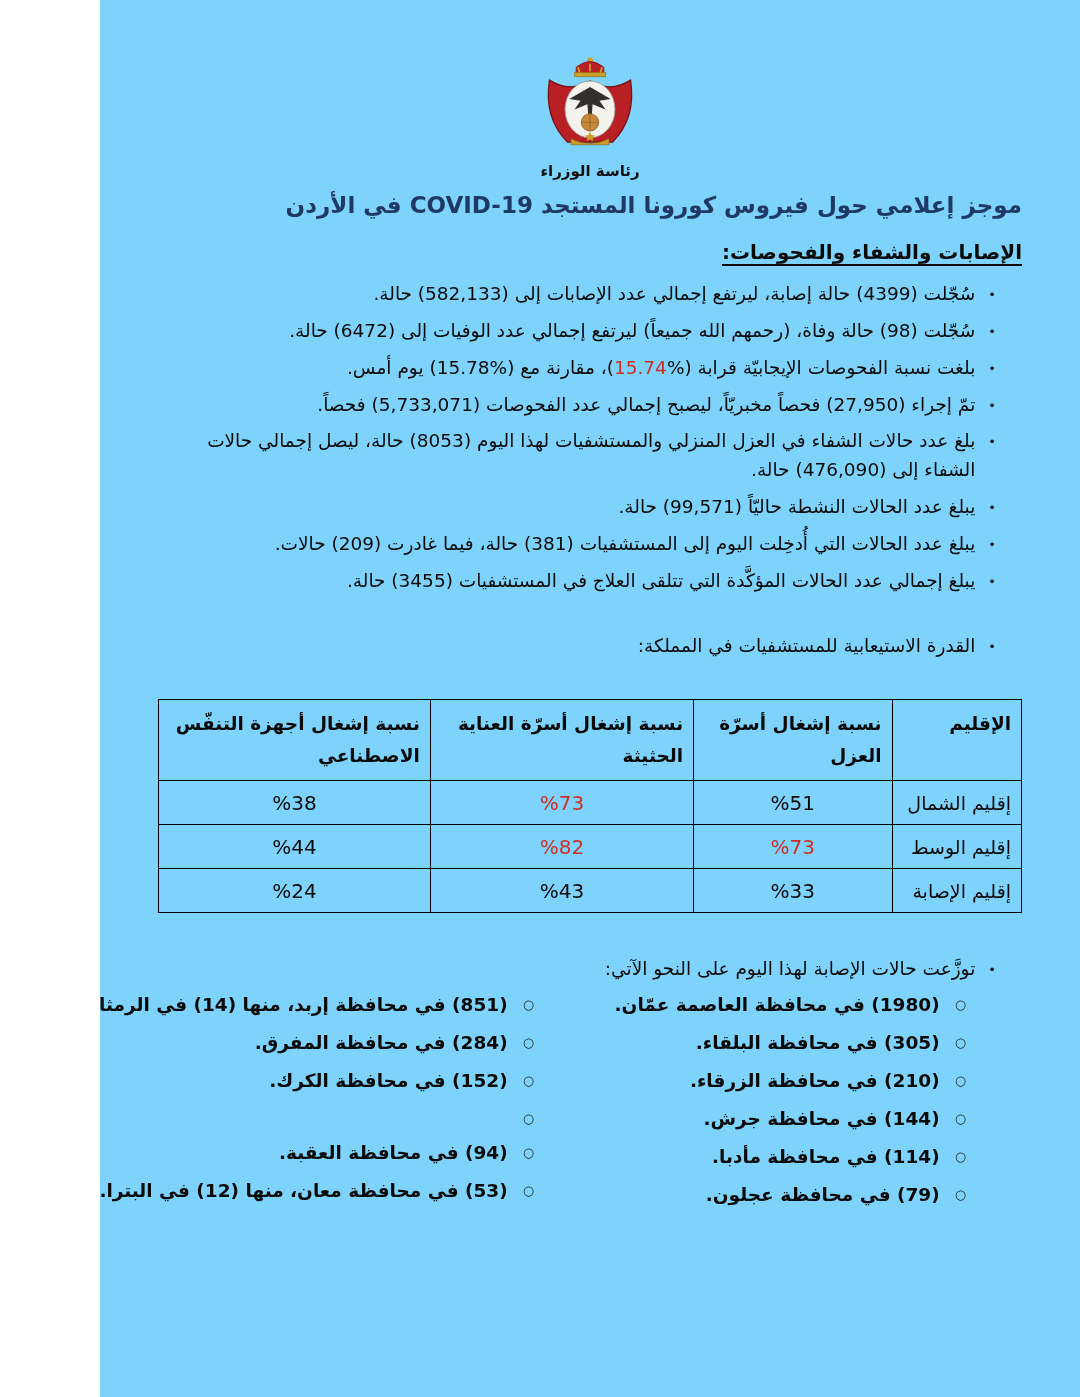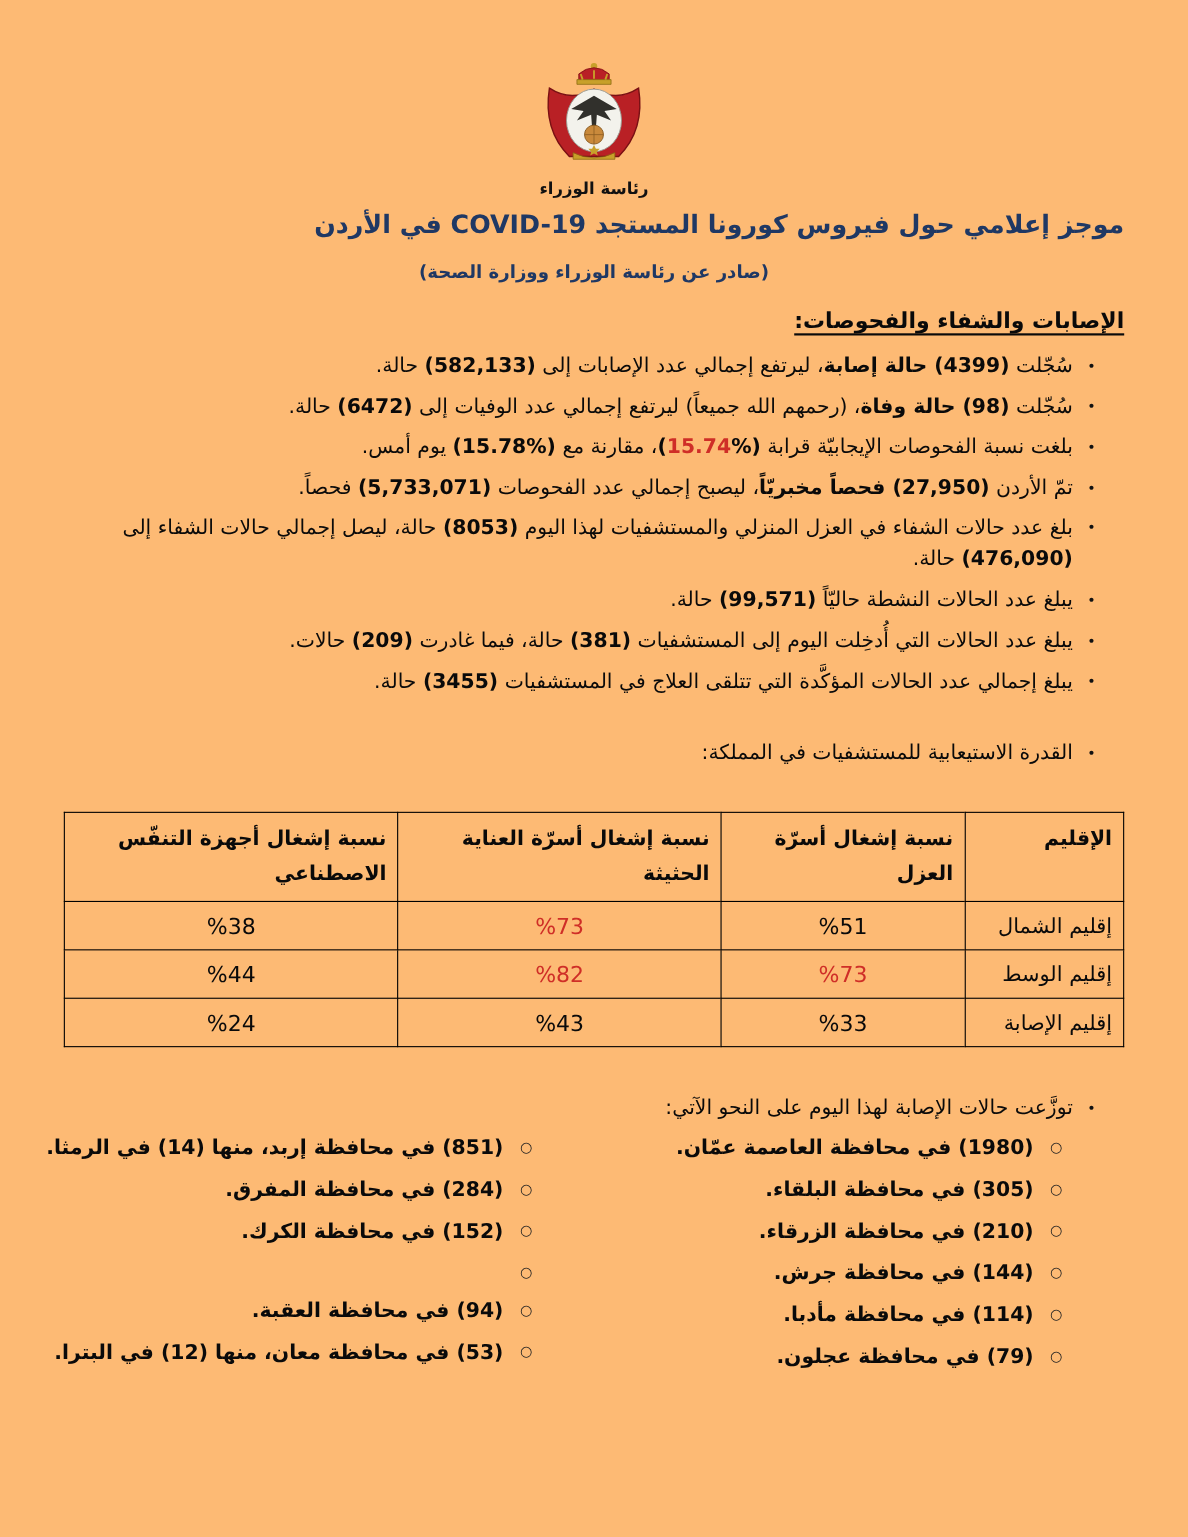--- a/index.html
+++ b/index.html
@@ -2,22 +2,22 @@
 <html lang="ar" dir="rtl" style="--navy: #1f3864; --red: #cf2e27;"><head>
 <meta charset="utf-8">
 <style>
   :root{
     --navy:#1f3864;
     --red:#cf2e27;
     --ink:#0a0a0a;
   }
   html,body{margin:0;padding:0;background:#ffffff;}
   .page{
-    width:1080px;height:1397px;box-sizing:border-box;
-    background:#fdba74;direction:rtl;color:var(--ink);
+    width:980px;height:1397px;box-sizing:border-box;
+    background:#7dd3fc;direction:rtl;color:var(--ink);
     font-family:"DejaVu Sans",sans-serif;
     padding:0 58px;position:relative;overflow:hidden;
   }
   .logo-wrap{text-align:center;padding-top:56px;}
   .logo-caption{font-size:15px;font-weight:bold;color:#111;margin-top:2px;letter-spacing:-0.5px;}
   .title{
     text-align:right;color:var(--navy);font-weight:bold;
     font-size:23px;margin-top:12px;
   }
   .subtitle{
@@ -30,21 +30,21 @@
   }
   .section-heading{font-size:20px;font-weight:bold;margin-top:22px;}
   .section-heading span{text-decoration:underline;text-decoration-thickness:1.5px;text-underline-offset:5px;}
   #stats-bullets{margin-top:16px;}
   .bullet{
     display:flex;align-items:flex-start;gap:13px;
     font-size:18.5px;line-height:1.56;margin-bottom:8px;padding-right:26px;
   }
   .bullet .marker{flex:0 0 auto;font-size:13px;margin-top:5px;color:#111;}
   .btext{display:inline;}
-  .bd{font-weight:bold;}
+  .bd{font-weight:normal;}
   .rd{color:var(--red);}
   .capacity{margin-top:36px;}
   table.cap{
     width:100%;border-collapse:collapse;margin-top:38px;
     border:1.5px solid #000;
   }
   table.cap th,table.cap td{border:1.5px solid #000;box-sizing:border-box;}
   table.cap th{
     font-size:18.5px;font-weight:bold;text-align:right;vertical-align:top;
     padding:8px 10px;height:76px;line-height:1.75;
@@ -83,42 +83,41 @@
       <circle cx="60" cy="77" r="10" fill="#c9893b" stroke="#8a5a20" stroke-width="1"></circle>
       <path d="M50,77 h20 M60,67 v20" stroke="#8a5a20" stroke-width="0.8"></path>
 
       <path d="M38,96 Q60,107 82,96 L82,103 L38,103 Z" fill="#c8a02a" stroke="#8a6a10" stroke-width="0.8"></path>
       <path d="M60,88 l2,4 l4,0 l-3,3 l1,4 l-4,-2 l-4,2 l1,-4 l-3,-3 l4,0 Z" fill="#c8a02a"></path>
     </svg>
     <div class="logo-caption">رئاسة الوزراء</div>
   </div>
 
   <div class="title">موجز إعلامي حول فيروس كورونا المستجد COVID-19 في الأردن</div>
-  <div class="subtitle">(صادر عن رئاسة الوزراء ووزارة الصحة)</div>
 
   <div class="section-heading">
     <span>الإصابات والشفاء والفحوصات:</span>
   </div>
 
   <div id="stats-bullets">
       <div class="bullet">
         <span class="marker">•</span>
         <span class="btext"><span>سُجّلت </span><span class="bd">(4399) حالة إصابة</span><span>، ليرتفع إجمالي عدد الإصابات إلى </span><span class="bd">(582,133)</span><span> حالة.</span></span>
       </div>
       <div class="bullet">
         <span class="marker">•</span>
         <span class="btext"><span>سُجّلت </span><span class="bd">(98) حالة وفاة</span><span>، (رحمهم الله جميعاً) ليرتفع إجمالي عدد الوفيات إلى </span><span class="bd">(6472)</span><span> حالة.</span></span>
       </div>
       <div class="bullet">
         <span class="marker">•</span>
         <span class="btext"><span>بلغت نسبة الفحوصات الإيجابيّة قرابة </span><span class="bd">(%</span><span class="bd rd">15.74</span><span class="bd">)</span><span>، مقارنة مع </span><span class="bd">(%15.78)</span><span> يوم أمس.</span></span>
       </div>
       <div class="bullet">
         <span class="marker">•</span>
-        <span class="btext"><span>تمّ الأردن </span><span class="bd">(27,950) فحصاً مخبريّاً</span><span>، ليصبح إجمالي عدد الفحوصات </span><span class="bd">(5,733,071)</span><span> فحصاً.</span></span>
+        <span class="btext"><span>تمّ إجراء </span><span class="bd">(27,950) فحصاً مخبريّاً</span><span>، ليصبح إجمالي عدد الفحوصات </span><span class="bd">(5,733,071)</span><span> فحصاً.</span></span>
       </div>
       <div class="bullet">
         <span class="marker">•</span>
         <span class="btext"><span>بلغ عدد حالات الشفاء في العزل المنزلي والمستشفيات لهذا اليوم </span><span class="bd">(8053)</span><span> حالة، ليصل إجمالي حالات الشفاء إلى </span><span class="bd">(476,090)</span><span> حالة.</span></span>
       </div>
       <div class="bullet">
         <span class="marker">•</span>
         <span class="btext"><span>يبلغ عدد الحالات النشطة حاليّاً </span><span class="bd">(99,571)</span><span> حالة.</span></span>
       </div>
       <div class="bullet">

